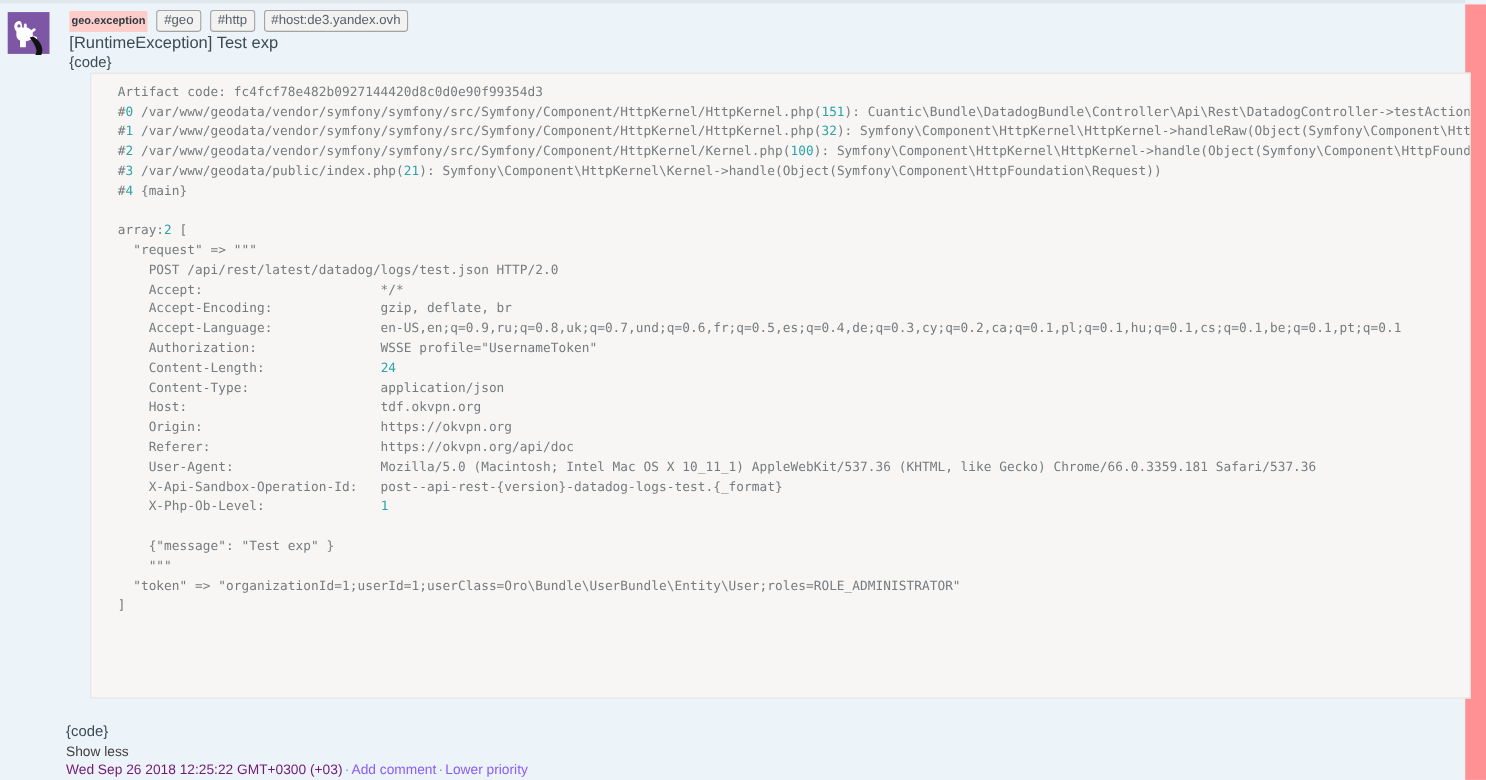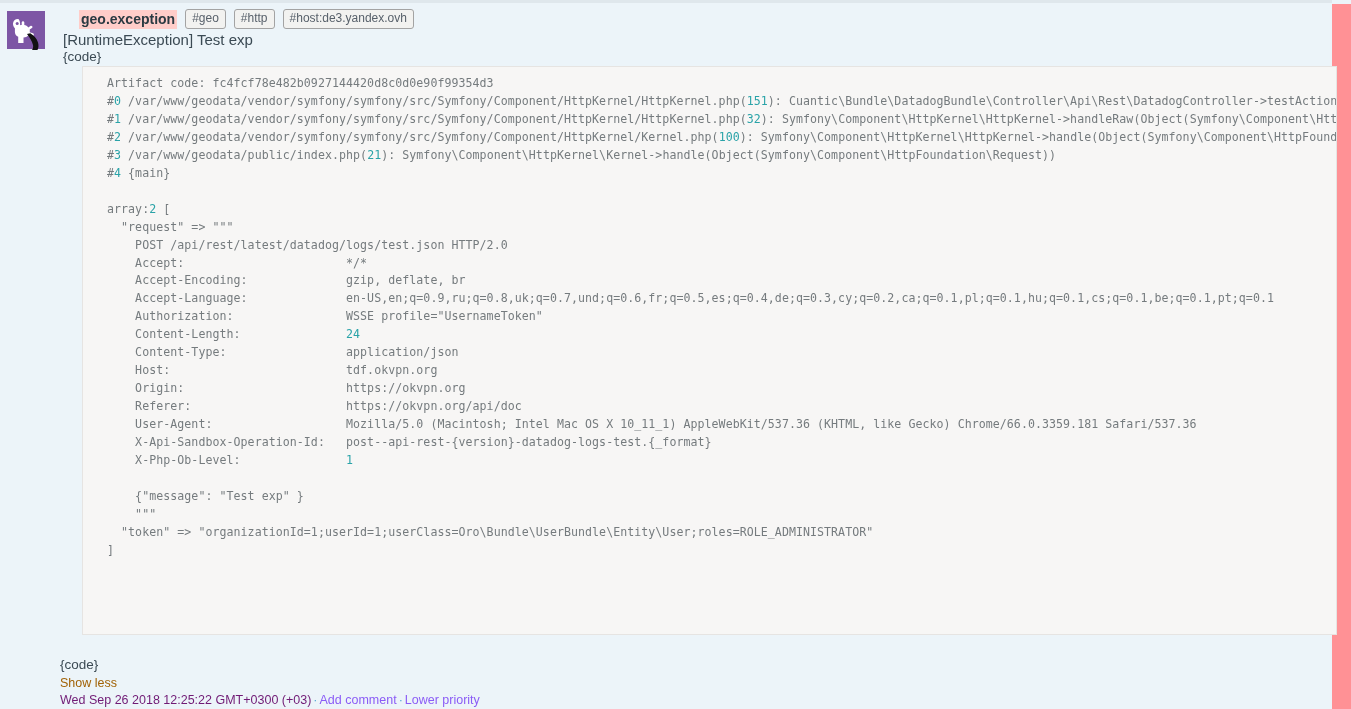--- a/index.html
+++ b/index.html
@@ -56,27 +56,26 @@
   #header-row {
     position: absolute;
     left: 63px;
     top: 9px;
     display: flex;
     align-items: center;
     gap: 8px;
     white-space: nowrap;
   }
   #event-title {
-    font-size: 14px;
+    font-size: 10px;
     font-weight: bold;
     color: #2b3a42;
     background: #ffcdc9;
     padding: 1px 2px;
     line-height: 17px;
-    margin-left: 16px;
   }
   .tag-pill {
     display: inline-block;
     font-size: 12px;
     color: #58616b;
     background: #f2f2f0;
     border: 1px solid #a3a3a3;
     border-radius: 3px;
     padding: 2px 6px 3px 6px;
     line-height: 13px;
@@ -130,21 +129,21 @@
     top: 656px;
     font-size: 13.5px;
     color: #3b4a54;
     line-height: 17px;
   }
   #show-less {
     position: absolute;
     left: 60px;
     top: 675px;
     font-size: 12.5px;
-    color: #a16207;
+    color: #404040;
     line-height: 16px;
     cursor: pointer;
   }
   #meta-row {
     position: absolute;
     left: 60px;
     top: 692px;
     font-size: 12.5px;
     color: #55a6d6;
     line-height: 16px;

